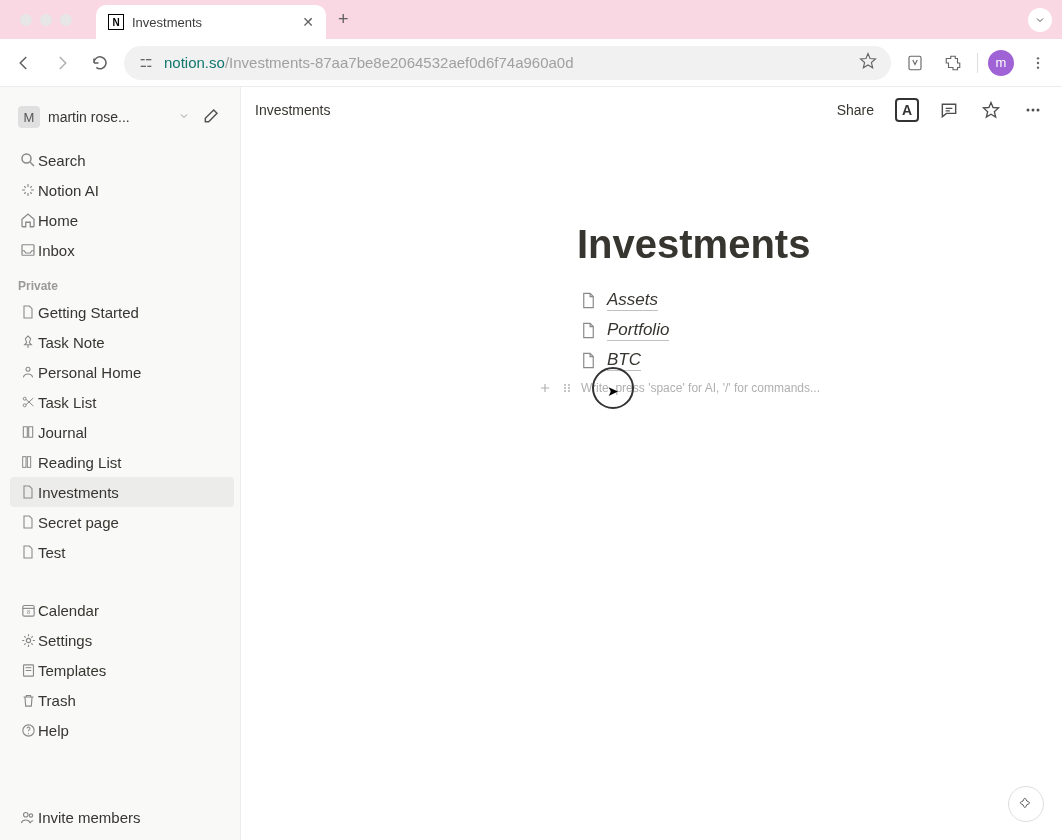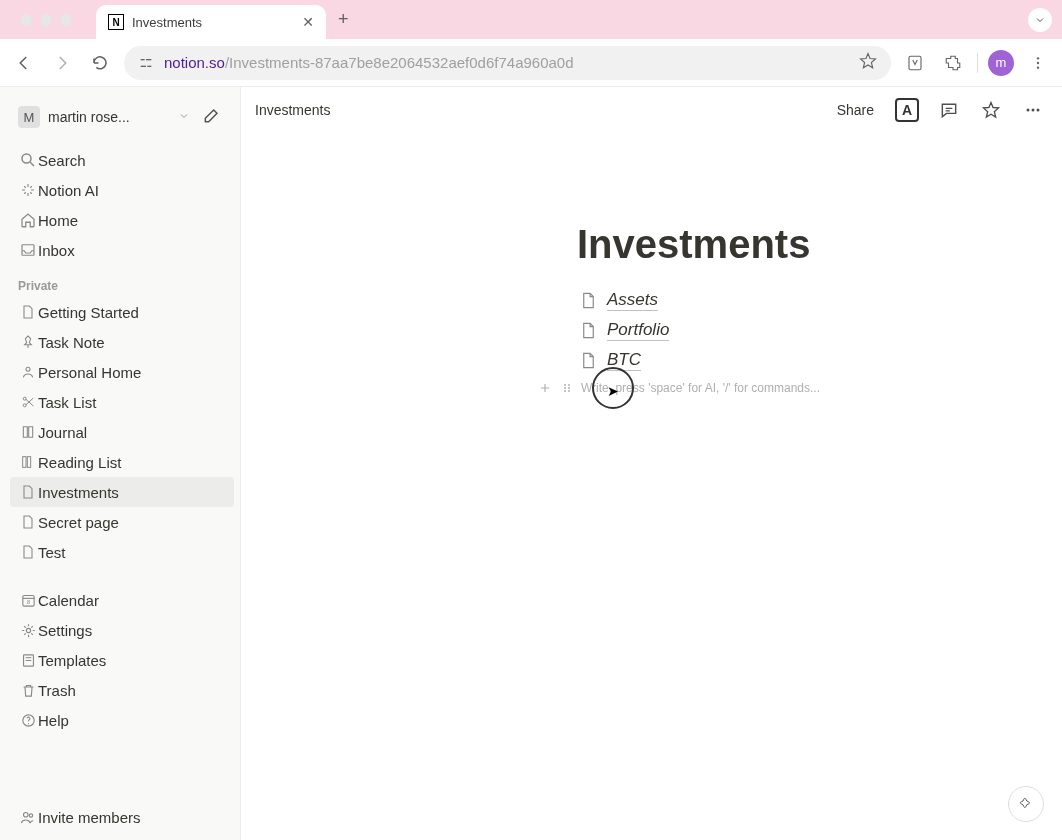--- a/index.html
+++ b/index.html
@@ -14,21 +14,21 @@
 .tab-favicon { width: 16px; height: 16px; display: flex; align-items: center; justify-content: center; font-size: 10px; font-weight: bold; border: 1px solid #000; background: #fff; }
 .tab-title { font-size: 13px; color: #3c3c3c; flex: 1; }
 .tab-close { color: #5f5f5f; font-size: 14px; cursor: pointer; }
 .new-tab { margin-left: 12px; color: #606060; font-size: 18px; cursor: pointer; }
 .tab-overflow { position: absolute; right: 10px; top: 8px; width: 24px; height: 24px; background: #fff; border-radius: 50%; display: flex; align-items: center; justify-content: center; color: #555; }
 
 .url-bar-row { height: 48px; background: #fff; display: flex; align-items: center; padding: 0 10px; gap: 10px; border-bottom: 1px solid #ececec; }
 .nav-btn { width: 28px; height: 28px; display: flex; align-items: center; justify-content: center; color: #5f5f5f; cursor: pointer; }
 .nav-btn.disabled { color: #b0b0b0; }
 .url-bar { flex: 1; height: 34px; background: #f1f1f1; border-radius: 17px; display: flex; align-items: center; padding: 0 14px; gap: 10px; color: #5f5f5f; font-size: 15px; }
-.url-prefix { color: #4c1d95; }
+.url-prefix { color: #0f766e; }
 .url-path { color: #a0a0a0; }
 .url-star { margin-left: auto; color: #666; }
 .toolbar-icon { width: 28px; height: 28px; display: flex; align-items: center; justify-content: center; color: #5f5f5f; cursor: pointer; }
 .profile-badge { width: 26px; height: 26px; border-radius: 50%; background: #a063d6; color: #fff; display: flex; align-items: center; justify-content: center; font-size: 13px; }
 
 
 .app { display: flex; height: 753px; }
 .sidebar { width: 241px; background: #f9f9f8; border-right: 1px solid #ededed; display: flex; flex-direction: column; padding: 8px 6px 8px 10px; }
 .workspace-switcher { display: flex; align-items: center; gap: 8px; padding: 6px 8px; cursor: pointer; }
 .ws-avatar { width: 22px; height: 22px; background: #e0e0e0; border-radius: 4px; display: flex; align-items: center; justify-content: center; font-size: 13px; color: #555; }
@@ -37,21 +37,21 @@
 .compose-btn { color: #37352f; cursor: pointer; padding: 4px; }
 
 .nav-item { display: flex; align-items: center; gap: 0; padding: 4px 8px; border-radius: 4px; cursor: pointer; color: #555; font-size: 15px; height: 30px; }
 .nav-item.selected { background: #ececea; }
 .nav-icon { width: 20px; height: 20px; display: flex; align-items: center; justify-content: center; color: #898989; flex-shrink: 0; }
 .nav-label { color: #37352f; }
 .nav-item.selected .nav-label { font-weight: 500; }
 
 .section-header { font-size: 12px; color: #9b9a97; font-weight: 600; padding: 14px 8px 4px; }
 .sidebar-spacer { flex: 1; }
-.sidebar-group { margin-top: 18px; }
+.sidebar-group { margin-top: 28px; }
 
 
 .main { flex: 1; display: flex; flex-direction: column; background: #fff; position: relative; }
 .topbar { height: 45px; display: flex; align-items: center; padding: 0 14px; gap: 12px; }
 .breadcrumb { font-size: 14px; color: #37352f; cursor: pointer; }
 .topbar-spacer { flex: 1; }
 .topbar-btn { font-size: 14px; color: #37352f; cursor: pointer; padding: 4px 6px; display: flex; align-items: center; }
 .topbar-icon-btn { width: 30px; height: 30px; display: flex; align-items: center; justify-content: center; color: #4f4f4f; cursor: pointer; }
 .letter-box { width: 24px; height: 24px; border: 2px solid #333; border-radius: 4px; display: flex; align-items: center; justify-content: center; font-size: 14px; font-weight: 600; color: #333; }
 

